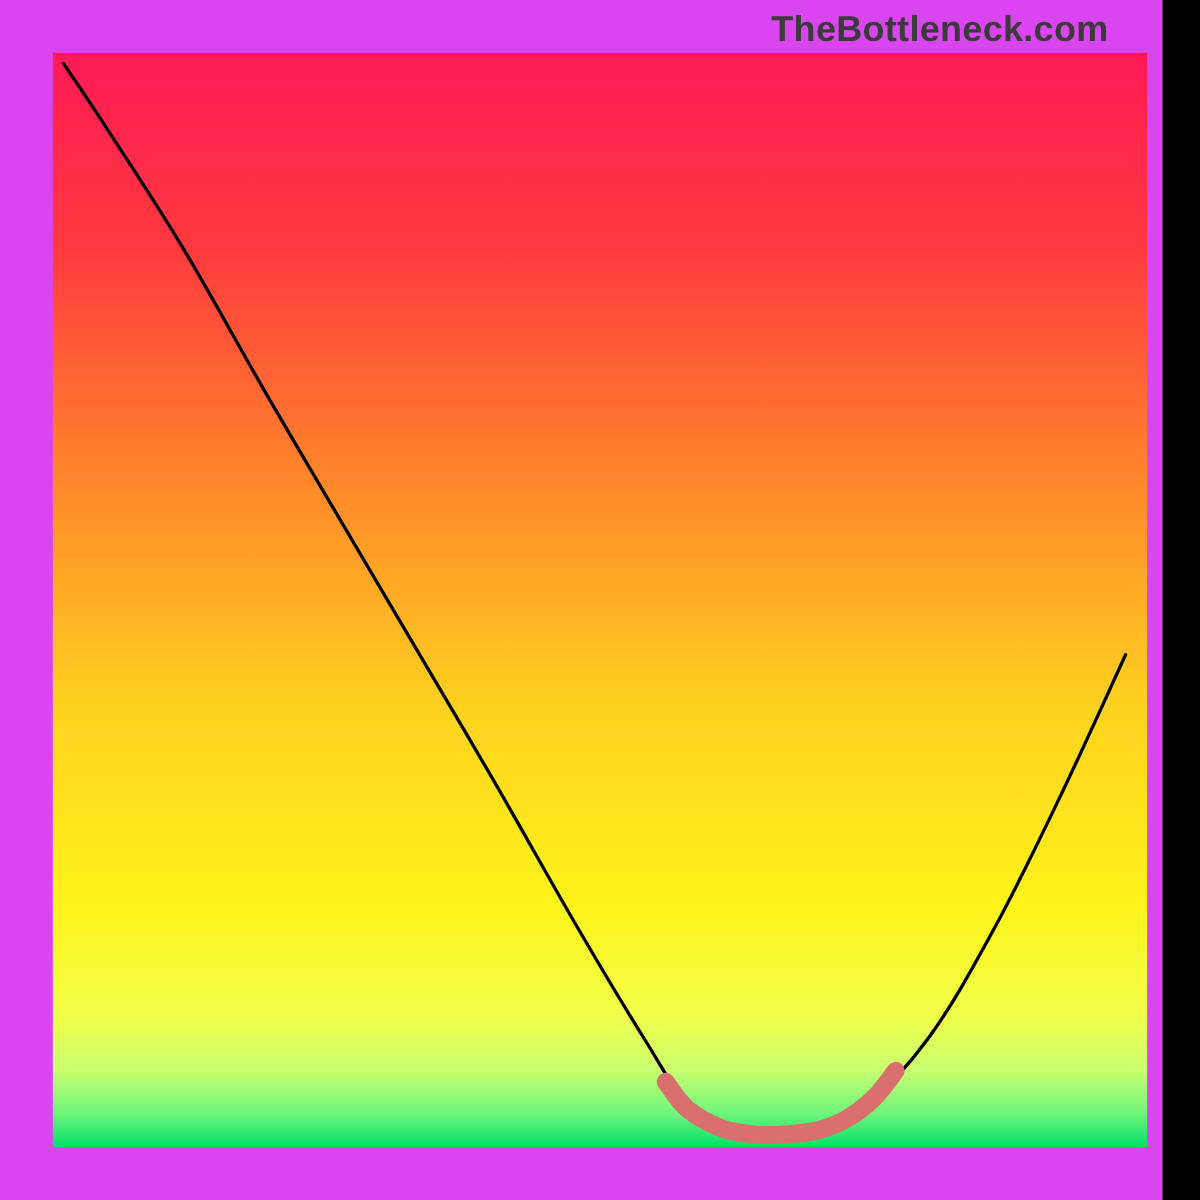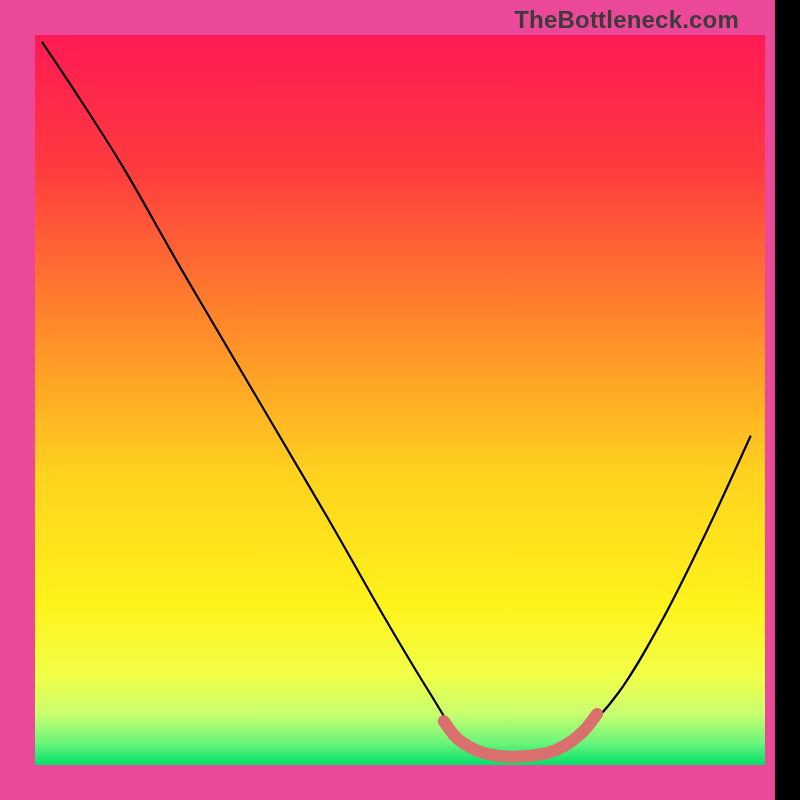--- a/index.html
+++ b/index.html
@@ -10,21 +10,21 @@
     height: 800px;
     overflow: hidden;
     font-family: Arial, Helvetica, sans-serif;
   }
   .frame {
     position: absolute;
     left: 0;
     top: 0;
     width: 775px;
     height: 800px;
-    background: #ec4899;
+    background: #d946ef;
     text-align: right;
   }
   .plot {
     position: absolute;
     left: 35px;
     top: 35px;
     width: 730px;
     height: 730px;
     overflow: hidden;
   }

